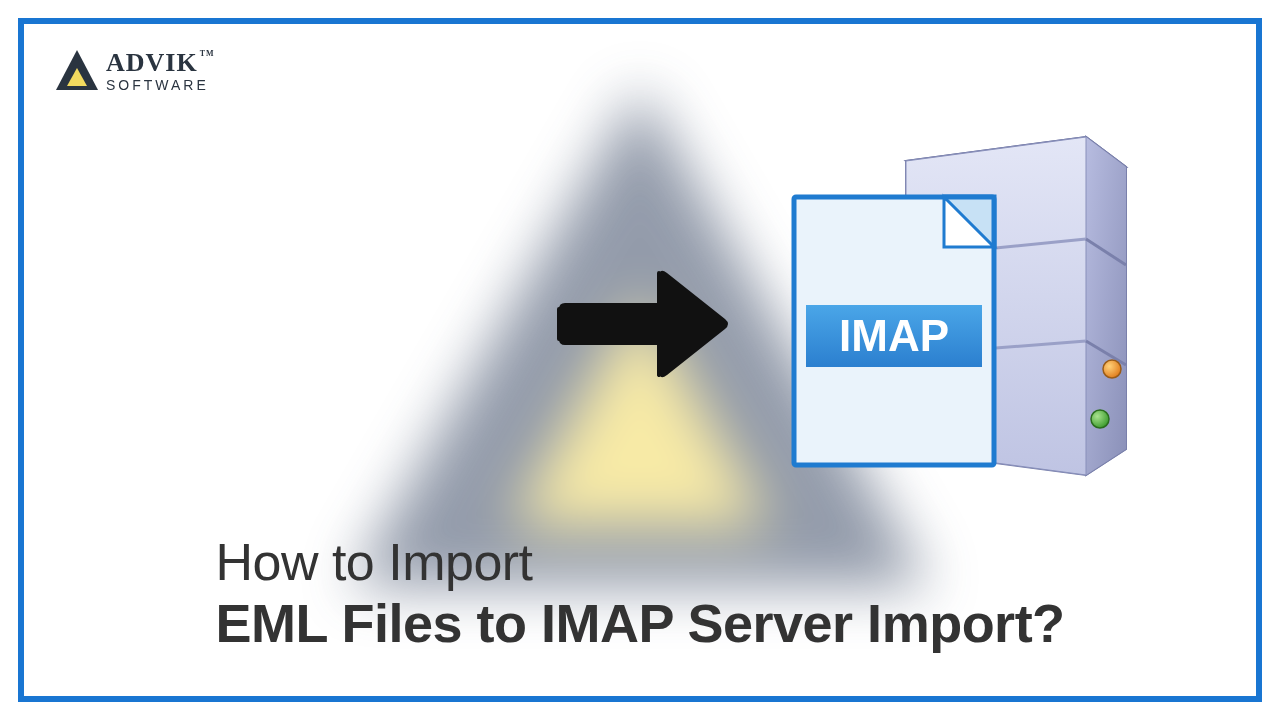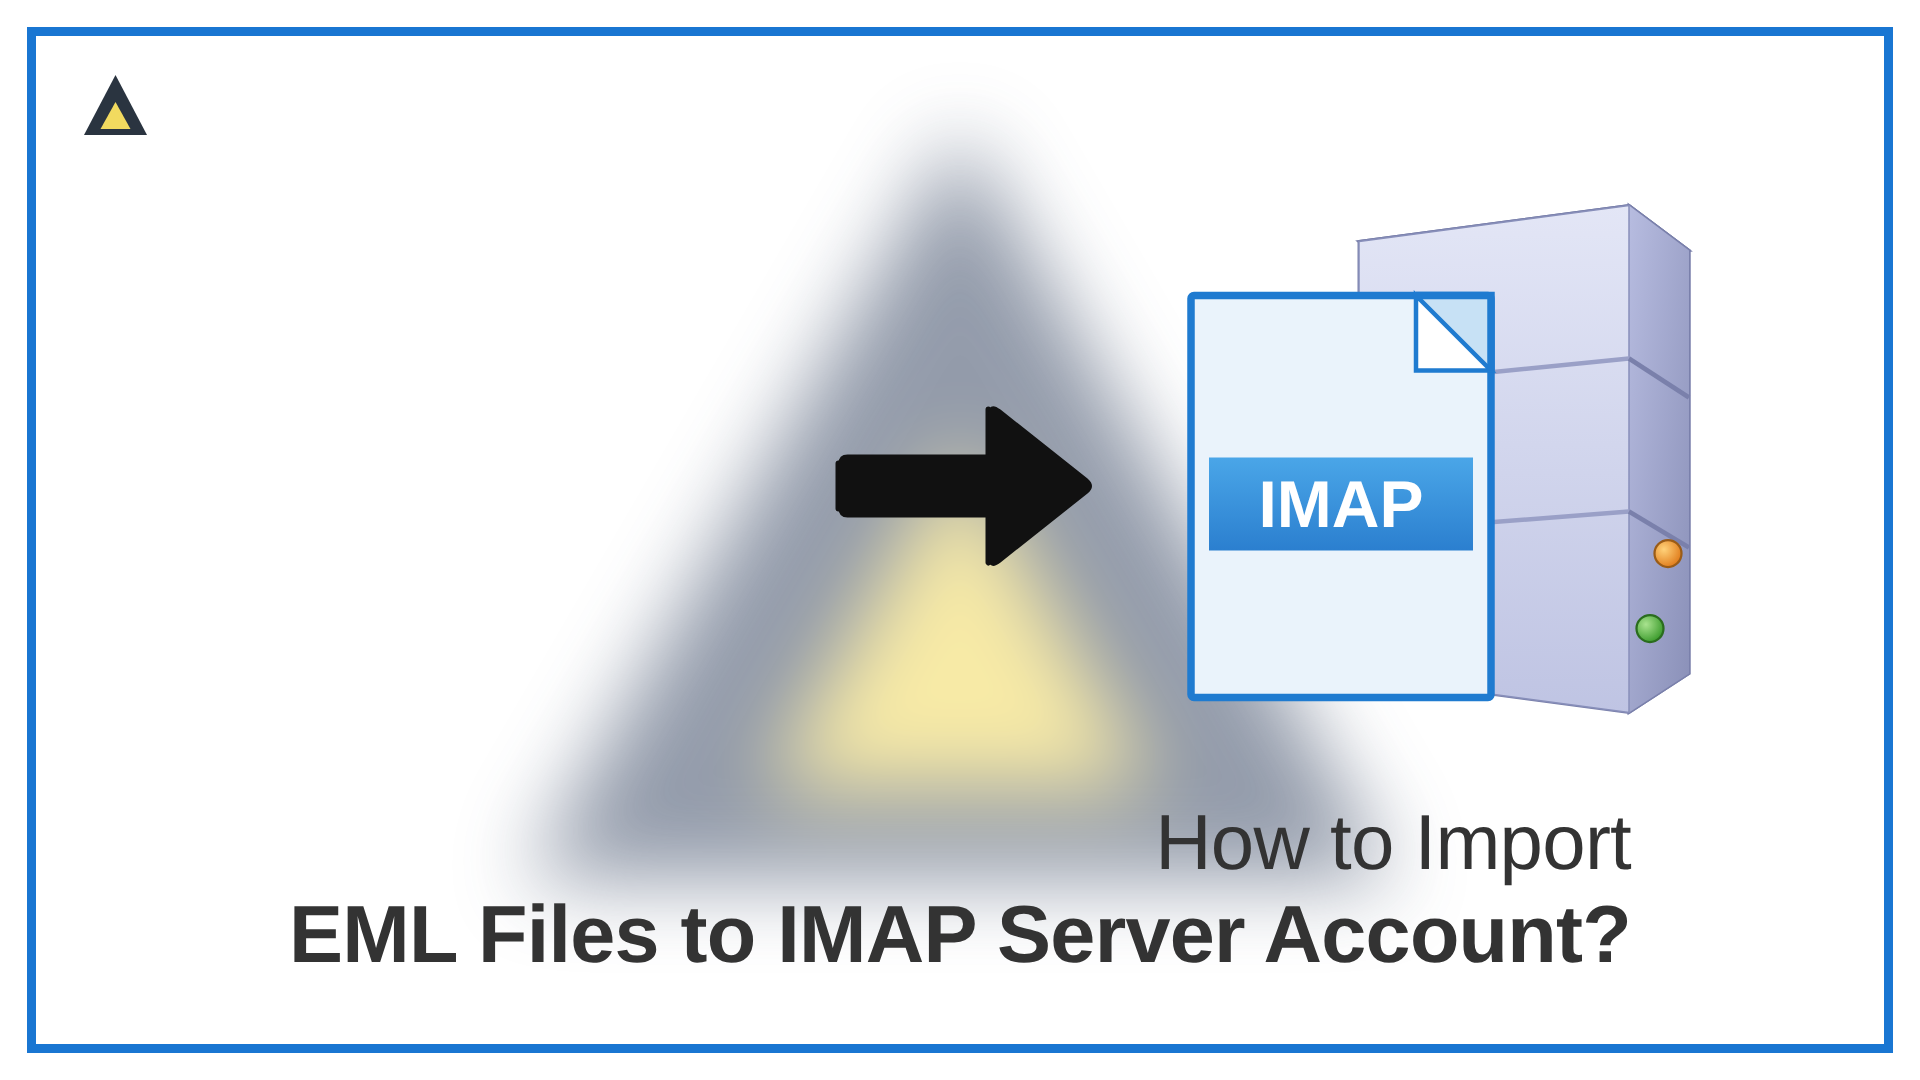--- a/index.html
+++ b/index.html
@@ -82,21 +82,21 @@
     right: 100px;
     top: 95px;
     width: 380px;
     height: 370px;
   }
   .headline {
     position: absolute;
     left: 50%;
     transform: translateX(-50%);
     bottom: 42px;
-    text-align: right;
+    text-align: left;
     color: #333;
     white-space: nowrap;
   }
   .headline .line1 {
     font-size: 52px;
     font-weight: 400;
     letter-spacing: -0.5px;
   }
   .headline .line2 {
     font-size: 54px;
@@ -116,20 +116,26 @@
     </svg>
   </div>
 
   <div class="advik-logo">
     <span class="advik-icon">
       <svg viewBox="0 0 46 46" width="46" height="46">
         <polygon points="23,2 44,42 2,42" fill="#2a3440"></polygon>
         <polygon points="23,20 33,38 13,38" fill="#f2da5f"></polygon>
       </svg>
     </span>
+    <div class="advik-text">
+      <div class="brand">
+        <span>ADVIK</span><span class="tm">TM</span>
+      </div>
+      <div class="sub">SOFTWARE</div>
+    </div>
   </div>
 
 
   <div class="arrow-icon">
     <svg viewBox="0 0 180 130" width="180" height="130">
       <path d="M10 50 L110 50 L110 14 L174 65 L110 116 L110 80 L10 80 Z" fill="#111111" style="stroke-linejoin:round" stroke="#111" stroke-width="4"></path>
       <path d="M10 50 L110 50 L110 14 L174 65 L110 116 L110 80 L10 80 Z" fill="#111111"></path>
       <path d="M12 48 L112 48 L112 12 L176 65 L112 118 L112 82 L12 82 Z" fill="none"></path>
       <path d="M14 48 L112 48 L112 12 L178 65 L112 118 L112 82 L14 82 Z" fill="none"></path>
       <path d="M10 50 Q10 44 16 44 L110 44 L110 18 Q110 8 118 14 L176 60 Q182 65 176 70 L118 116 Q110 122 110 112 L110 86 L16 86 Q10 86 10 80 Z" fill="#111111"></path>
@@ -190,16 +196,16 @@
         <path d="M150 0 L200 0 L200 50" fill="none" stroke="#1f7bd0" stroke-width="5"></path>
 
         <rect x="12" y="108" width="176" height="62" fill="url(#imapFill)"></rect>
         <text x="100" y="154" text-anchor="middle" font-family="Arial" font-size="44" font-weight="700" fill="#ffffff">IMAP</text>
       </g>
     </svg>
   </div>
 
   <div class="headline">
     <div class="line1">How to Import</div>
-    <div class="line2">EML Files to IMAP Server Account?</div>
+    <div class="line2">EML Files to IMAP Server Import?</div>
   </div>
 
 </div>
 
 </body></html>

